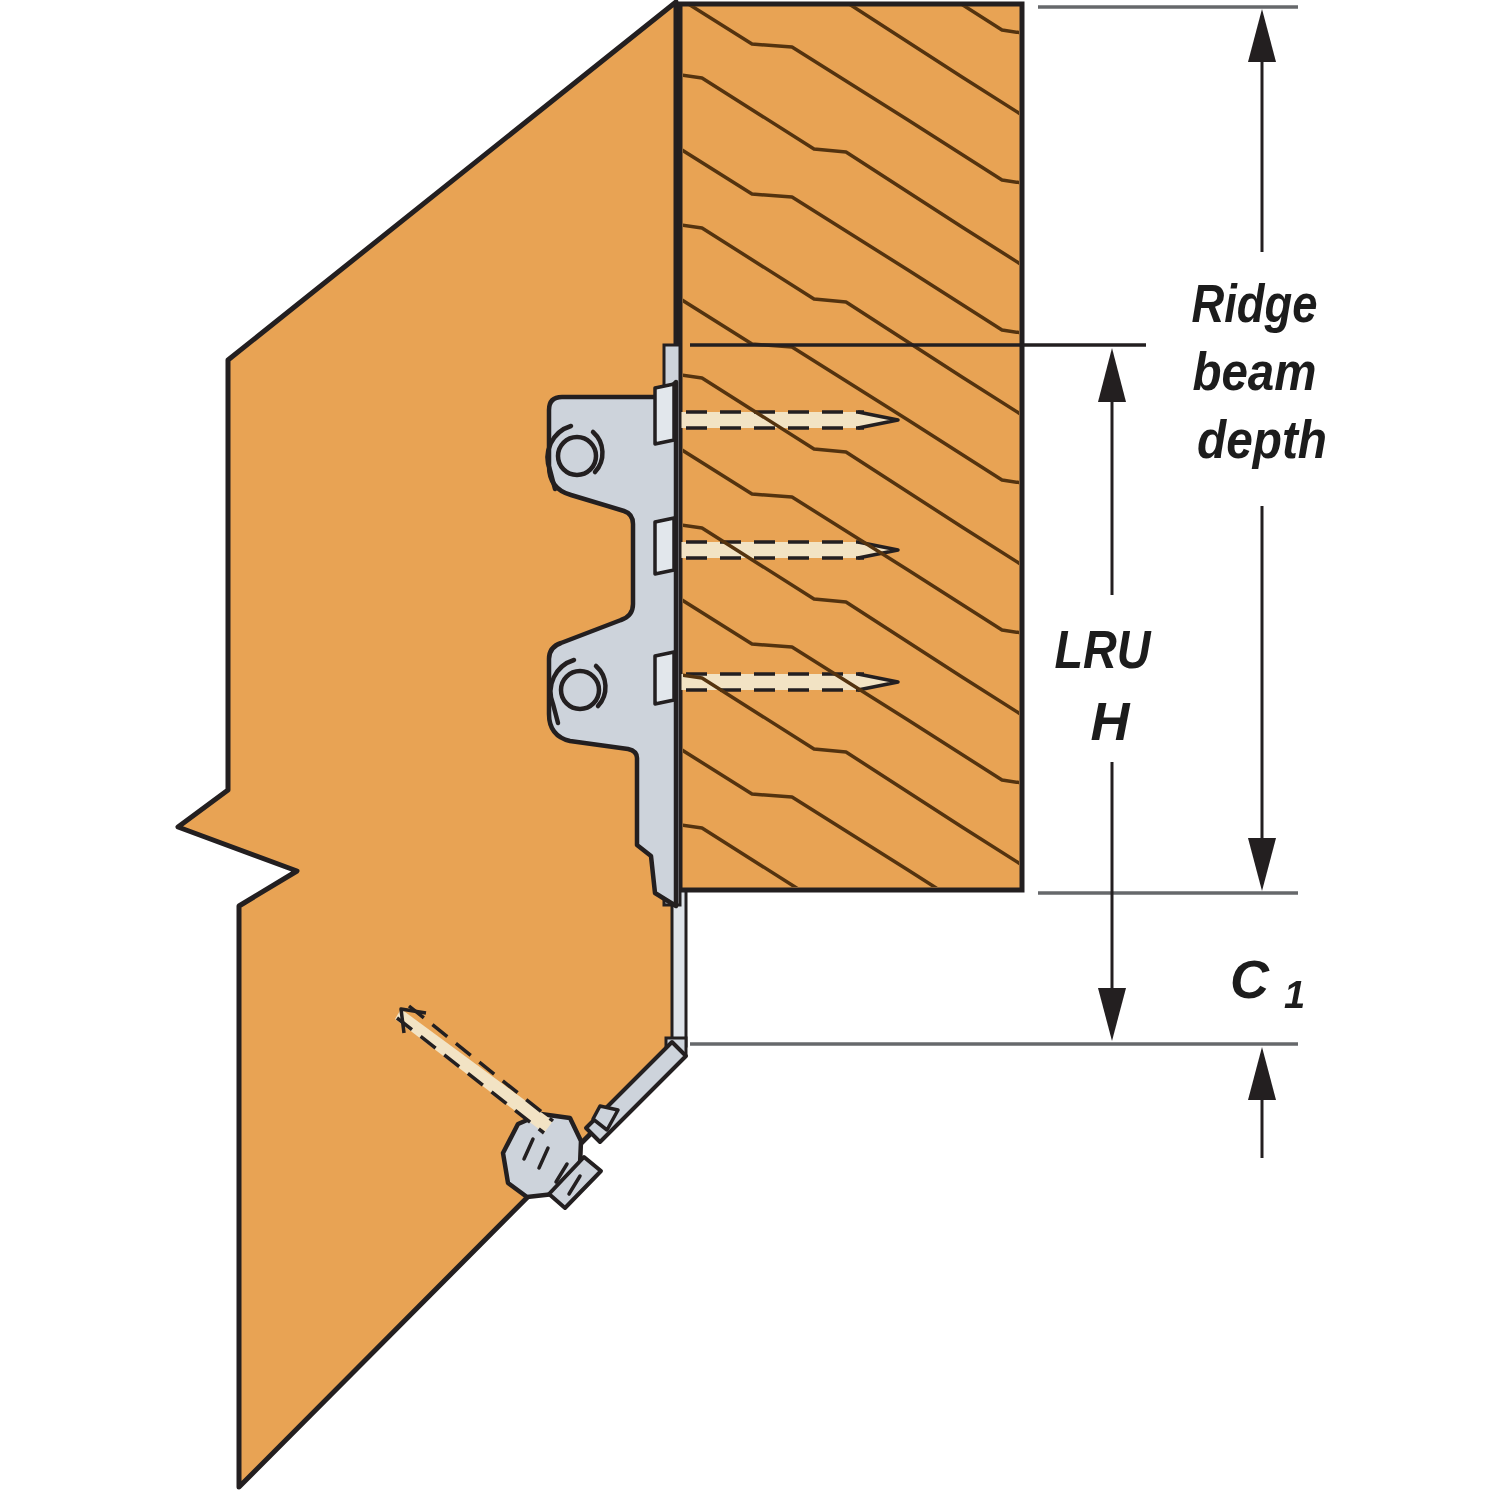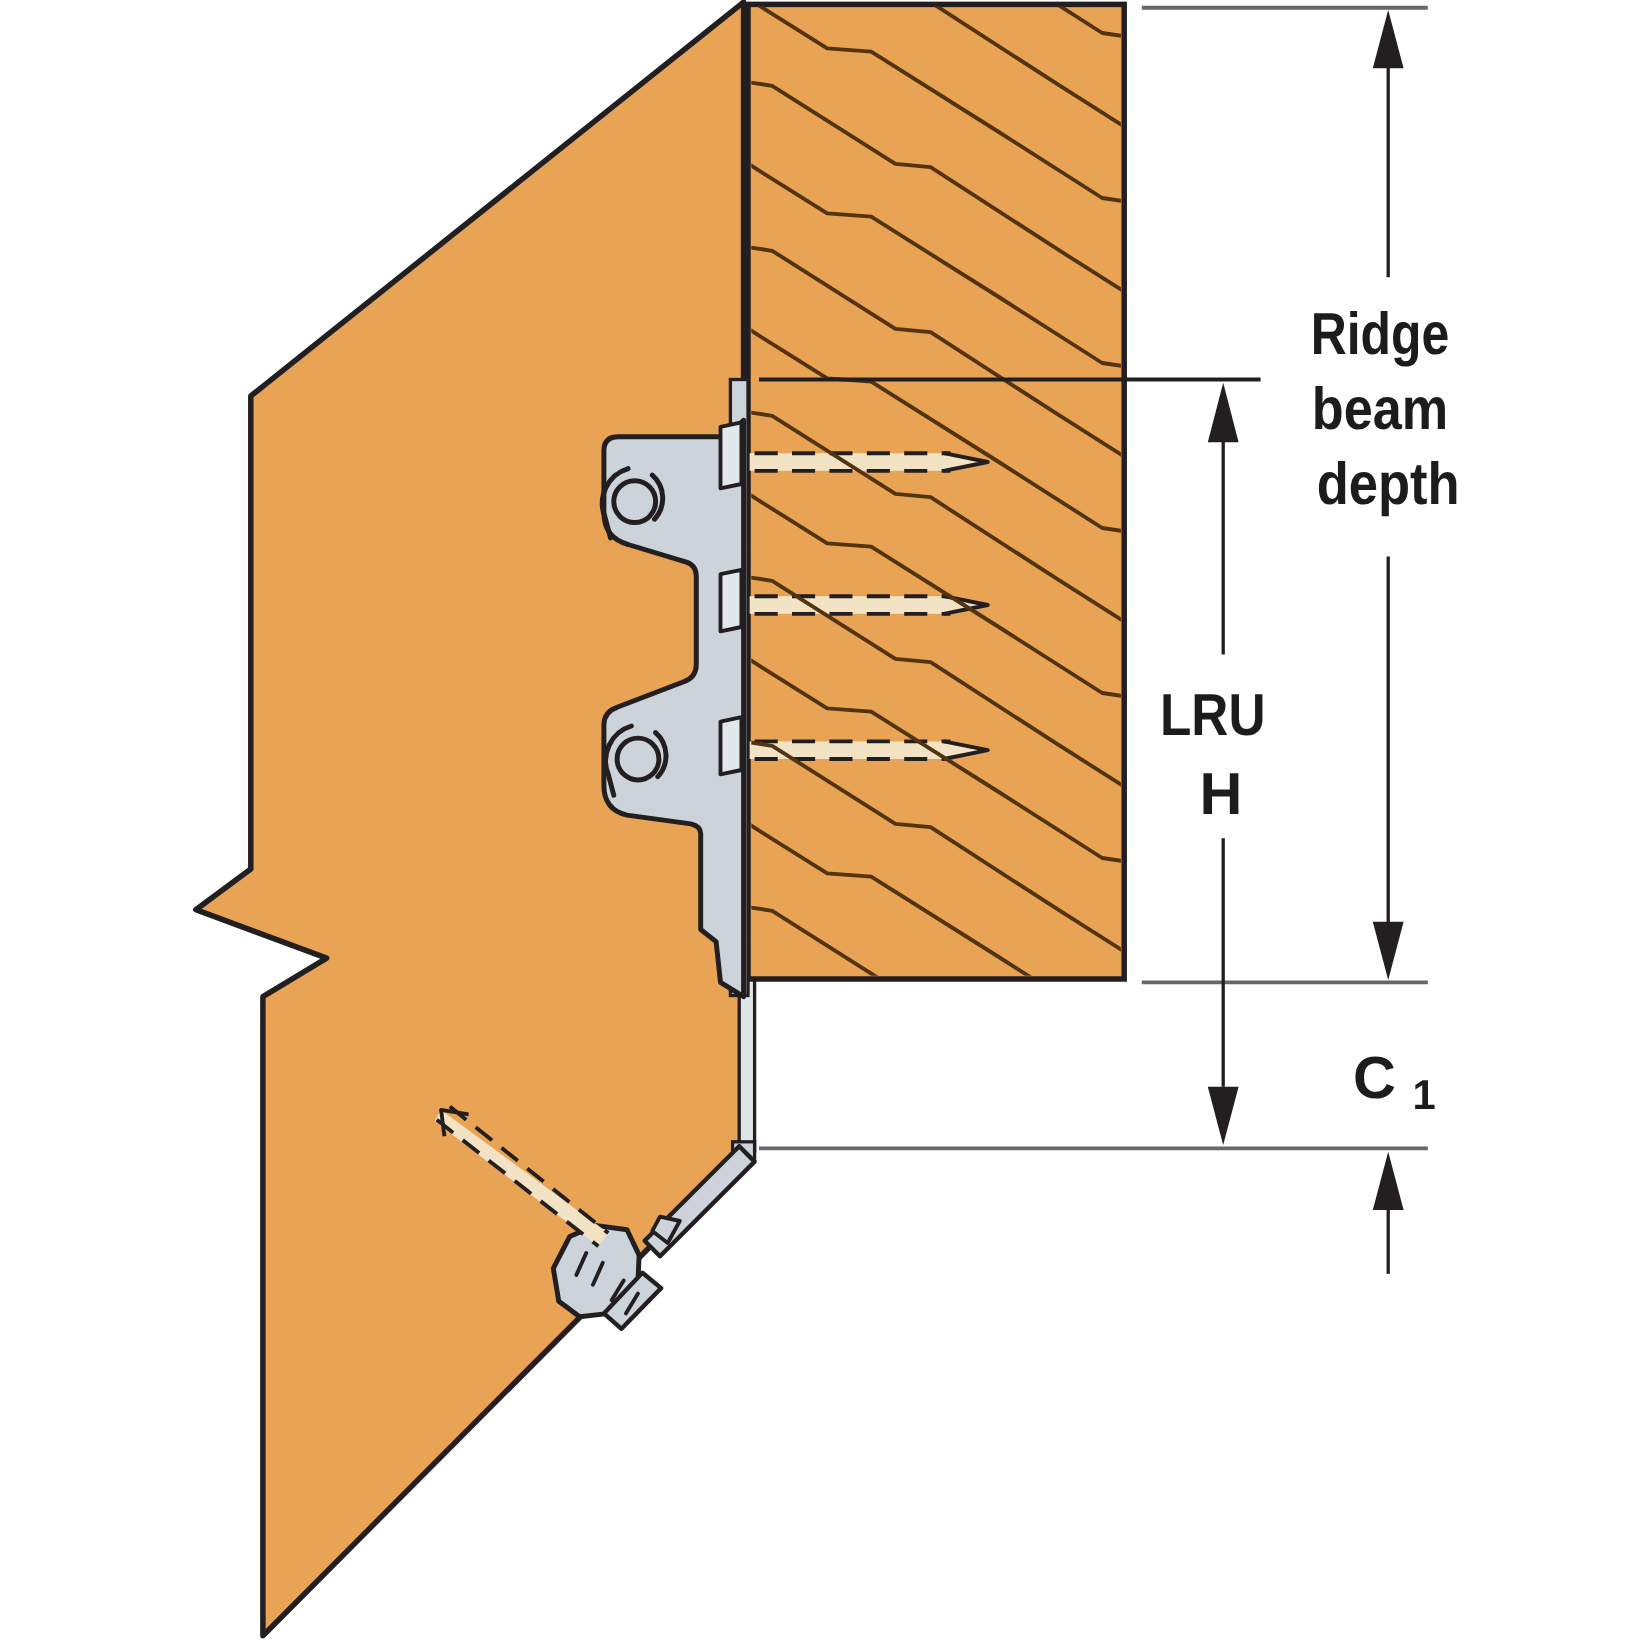--- a/index.html
+++ b/index.html
@@ -1,20 +1,21 @@
 <!DOCTYPE html>
 <html><head>
 <meta charset="utf-8">
 <style>
   html, body { margin: 0; padding: 0; background: #ffffff; }
   .stage {
     width: 1500px; height: 1500px;
     position: relative;
     background: #0369a1;
     font-family: "Liberation Sans", sans-serif;
+    font-style: italic;
   }
   svg { display: block; }
   text {
     font-family: "Liberation Sans", sans-serif;
     font-weight: 700;
     fill: #1c1c1c;
   }
   .dim-label { font-size: 54px; letter-spacing: 0px; }
   .dim-sub   { font-size: 38px; }
 </style>

